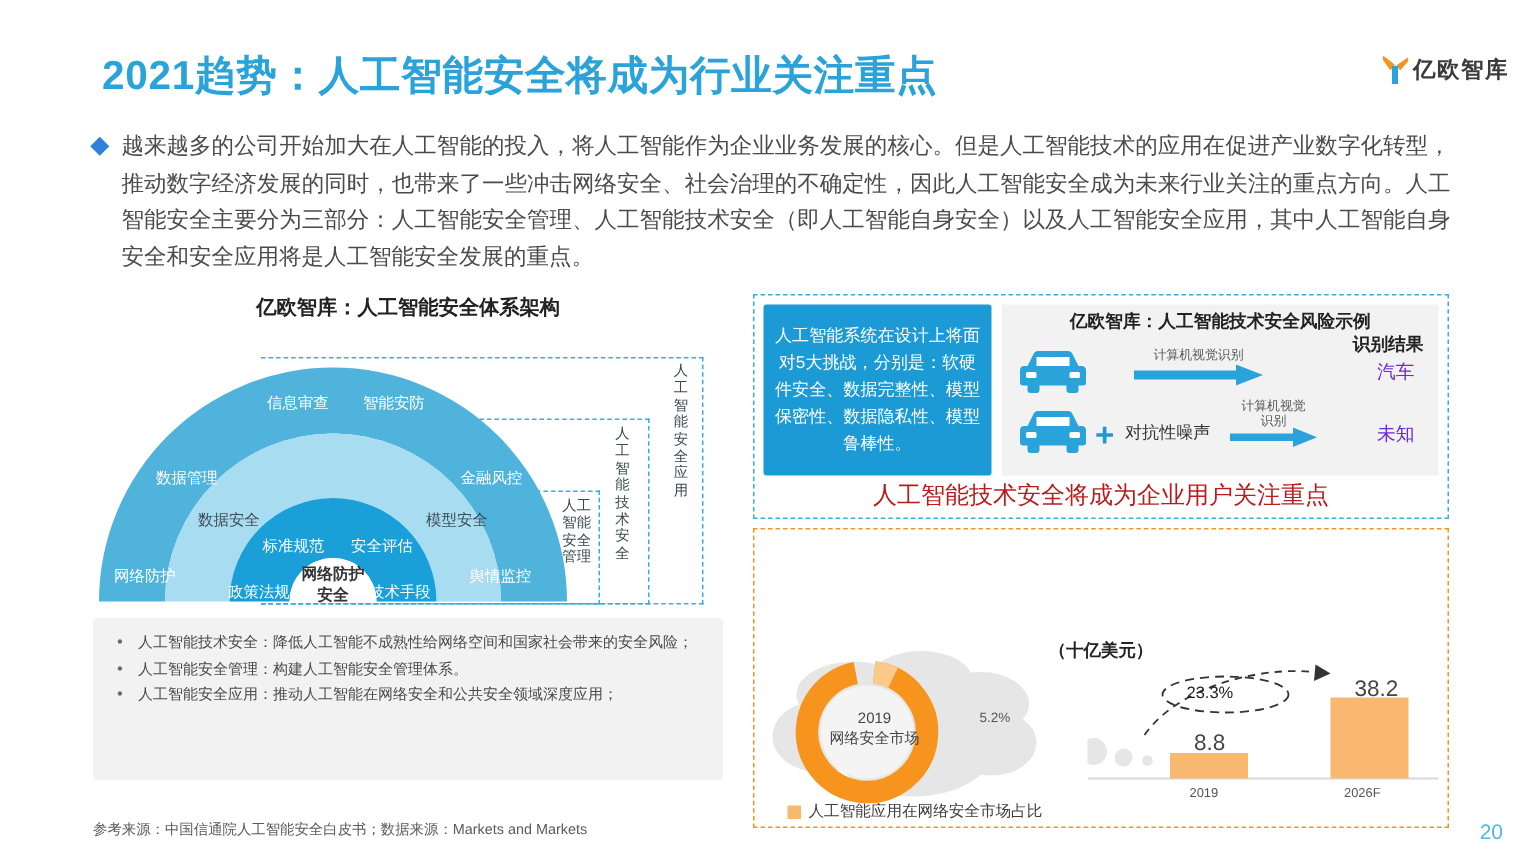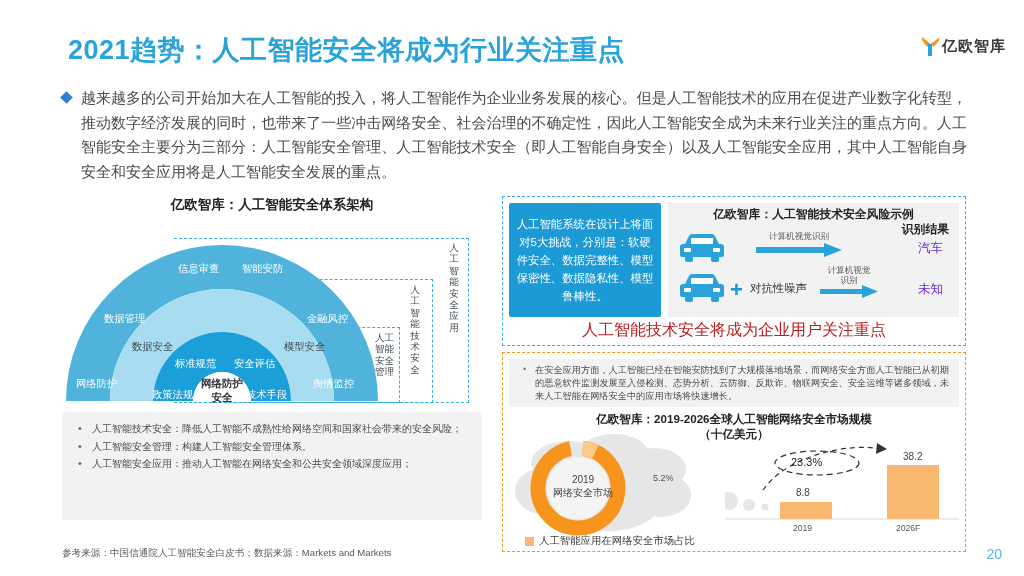--- a/index.html
+++ b/index.html
@@ -140,21 +140,21 @@
   .legend{
     position:absolute;left:22px;bottom:3px;display:flex;align-items:center;gap:5px;
     font-size:10.4px;color:#3c3c3c;text-align:center;
   }
   .legend .sw{width:9px;height:9px;background:#F9B870;}
 
   .donut-lbl{
     position:absolute;font-size:10px;color:#444;text-align:center;line-height:13px;
   }
   .pct{position:absolute;font-size:9px;color:#555;}
-  .barval{position:absolute;font-size:10px;color:#444;}
+  .barval{position:absolute;font-size:15px;color:#444;}
   .barcat{position:absolute;font-size:8.6px;color:#555;}
   .cagr{position:absolute;font-size:11px;color:#222;}
 
   
   .footer{
     position:absolute;left:62px;bottom:16px;font-size:9.6px;color:#5a5a5a;
   }
   .pageno{
     position:absolute;right:22px;bottom:14px;font-size:14px;color:#54B6E4;
   }
@@ -271,24 +271,23 @@
         <svg class="carrow" style="left:152px;top:82px;" width="58" height="13" viewBox="0 0 58 13">
           <path d="M0,4 L42,4 L42,0 L58,6.5 L42,13 L42,9 L0,9 Z" fill="#2AA3DA"></path>
         </svg>
         <div class="outlbl" style="right:16px;top:78px;">未知</div>
       </div>
     </div>
     <div class="rt-foot">人工智能技术安全将成为企业用户关注重点</div>
   </div>
 
   <div class="panel-rb">
-    <div class="rb-note">在安全应用方面，人工智能已经在智能安防找到了大规模落地场景，而网络安全方面人工智能已从初期的恶意软件监测发展至入侵检测、态势分析、云防御、反欺诈、物联网安全、安全运维等诸多领域，未来人工智能在网络安全中的应用市场将快速增长。</div>
 
     <div class="rb-title">
-      <span>亿欧智库：2019-2026全球人工智能网络安全市场规模</span><br>
+      <br>
       <span>（十亿美元）</span>
     </div>
 
     <div class="chart">
 
       <svg style="position:absolute;left:6px;top:-10px;" width="210" height="108" viewBox="0 0 210 108">
         <g fill="#e6e6e6">
           <ellipse cx="60" cy="30" rx="38" ry="22"></ellipse>
           <ellipse cx="105" cy="20" rx="34" ry="19"></ellipse>
           <ellipse cx="145" cy="36" rx="32" ry="21"></ellipse>

